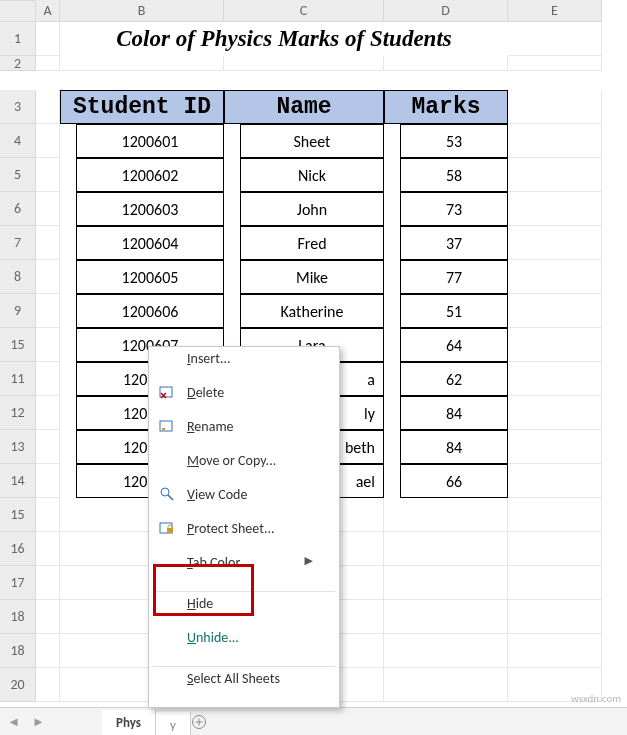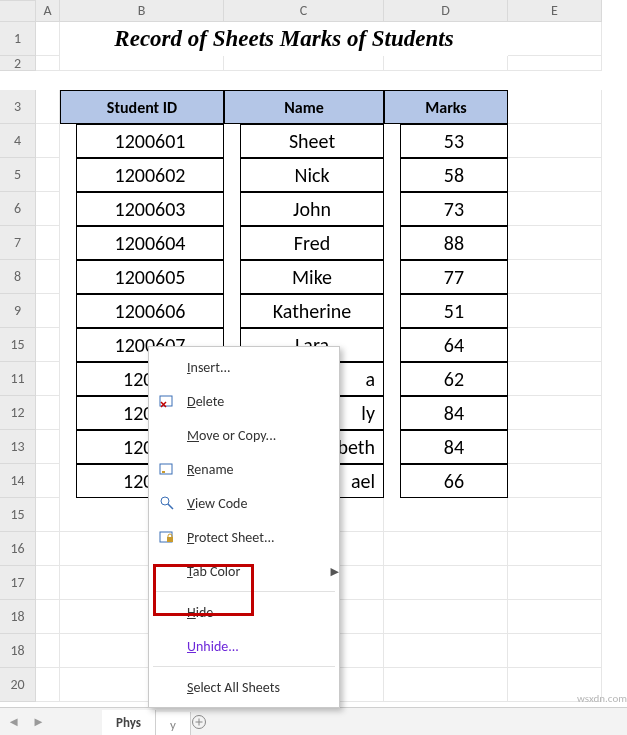--- a/index.html
+++ b/index.html
@@ -74,26 +74,27 @@
     white-space: nowrap;
   }
 
   
   .row2 { height: 14px; }
 
   
   .tbl-header {
     background: #b4c6e7 !important;
     font-weight: 700;
-    font-size: 16px;
+    font-size: 23px;
     border: 1px solid #000 !important;
+    font-family: Liberation Mono, monospace;
   }
   .tbl-cell {
     border: 1px solid #000 !important;
-    font-size: 20px;
+    font-size: 16px;
     padding: 0 12px;
     overflow: hidden;
     white-space: nowrap;
     margin-left: 16px;
   }
 
   
   .blank { background: #fff; }
 
   
@@ -131,21 +132,21 @@
   .tabbar .addsheet {
     width: 34px;
     text-align: center;
     color: #666;
     font-size: 16px;
   }
 
   
   .wm {
     position: absolute;
-    right: 0;
+    right: 6px;
     bottom: 30px;
     font-size: 11px;
     color: #b7b7b7;
   }
 
   
   .ctxmenu {
     position: absolute;
     left: 148px;
     top: 346px;
@@ -153,42 +154,42 @@
     background: #fff;
     border: 1px solid #c9c9c9;
     box-shadow: 3px 3px 6px rgba(0,0,0,0.25);
     padding: 3px 0;
     font-size: 14px;
     color: #333;
     z-index: 10;
   }
   .ctxmenu .item {
     display: flex;
-    align-items: center;
+    align-items: flex-start;
     height: 34px;
-    padding: 0 0 0 8px;
+    padding: 0 26px 0 8px;
     gap: 10px;
     cursor: default;
   }
   .ctxmenu .item .ic {
     width: 20px;
     display: flex;
     align-items: center;
     justify-content: center;
     color: #3b6fb6;
   }
   .ctxmenu .item .lbl { flex: 1; }
   .ctxmenu .item .lbl u { text-decoration: underline; }
   .ctxmenu .item .arrow { color: #555; font-size: 11px; }
   .ctxmenu .sep {
     height: 1px;
     background: #e1e1e1;
     margin: 3px 4px;
   }
-  .ctxmenu .item.dis { color: #6d28d9; }
+  .ctxmenu .item.dis { color: #0f766e; }
   
   .hide-frame {
     position: absolute;
     left: 153px; top: 564px;
     width: 95px; height: 46px;
     border: 3px solid #c00000;
     z-index: 11;
     pointer-events: none;
   }
 
@@ -205,21 +206,21 @@
     <div>B</div>
     <div>C</div>
     <div>D</div>
     <div>E</div>
   </div>
 
   <div class="gridbody">
 
     <div class="rowhead">1</div>
     <div class="cell blank"></div>
-    <div class="cell title-cell">Record of Sheets Marks of Students</div>
+    <div class="cell title-cell">Color of Physics Marks of Students</div>
     <div class="cell blank"></div>
 
     <div class="rowhead row2">2</div>
     <div class="cell row2 blank"></div>
     <div class="cell row2 blank"></div>
     <div class="cell row2 blank"></div>
     <div class="cell row2 blank"></div>
     <div class="cell row2 blank"></div>
 
     <div class="rowhead">3</div>
@@ -247,21 +248,21 @@
     <div class="cell blank"></div>
     <div class="cell tbl-cell">1200603</div>
     <div class="cell tbl-cell">John</div>
     <div class="cell tbl-cell">73</div>
     <div class="cell blank"></div>
 
     <div class="rowhead">7</div>
     <div class="cell blank"></div>
     <div class="cell tbl-cell">1200604</div>
     <div class="cell tbl-cell">Fred</div>
-    <div class="cell tbl-cell">88</div>
+    <div class="cell tbl-cell">37</div>
     <div class="cell blank"></div>
 
     <div class="rowhead">8</div>
     <div class="cell blank"></div>
     <div class="cell tbl-cell">1200605</div>
     <div class="cell tbl-cell">Mike</div>
     <div class="cell tbl-cell">77</div>
     <div class="cell blank"></div>
 
     <div class="rowhead">9</div>
@@ -353,31 +354,31 @@
       <span class="ic">
         <svg width="16" height="16" viewBox="0 0 16 16">
             <rect x="1" y="3" width="12" height="10" fill="none" stroke="#3b6fb6"></rect>
             <line x1="2" y1="14" x2="7" y2="9" stroke="#c00000" stroke-width="1.5"></line>
             <line x1="7" y1="14" x2="2" y2="9" stroke="#c00000" stroke-width="1.5"></line>
           </svg>
       </span>
       <span class="lbl"><u>D</u>elete</span>
     </div>
     <div class="item">
-      <span class="ic"></span>
-      <span class="lbl"><u>M</u>ove or Copy...</span>
-    </div>
-    <div class="item">
       <span class="ic">
         <svg width="16" height="16" viewBox="0 0 16 16">
             <rect x="1" y="3" width="12" height="10" fill="none" stroke="#3b6fb6"></rect>
             <rect x="3" y="10" width="3" height="2" fill="#c99b2e"></rect>
           </svg>
       </span>
       <span class="lbl"><u>R</u>ename</span>
+    </div>
+    <div class="item">
+      <span class="ic"></span>
+      <span class="lbl"><u>M</u>ove or Copy...</span>
     </div>
     <div class="item">
       <span class="ic">
         <svg width="16" height="16" viewBox="0 0 16 16">
             <circle cx="6" cy="6" r="4" fill="none" stroke="#3b6fb6"></circle>
             <line x1="9" y1="9" x2="14" y2="14" stroke="#3b6fb6" stroke-width="1.5"></line>
           </svg>
       </span>
       <span class="lbl"><u>V</u>iew Code</span>
     </div>

